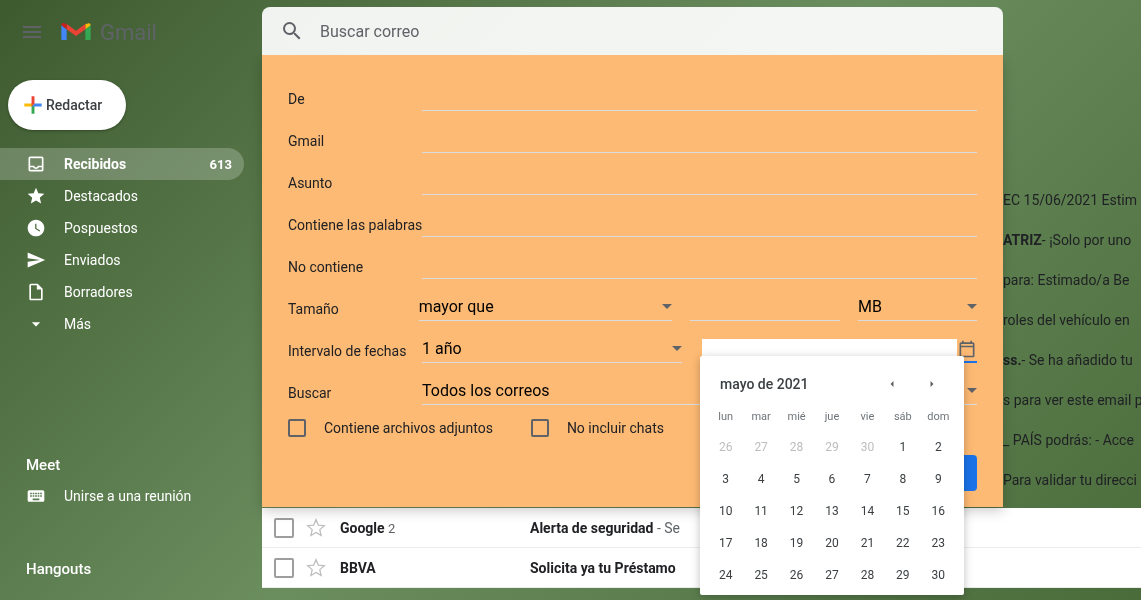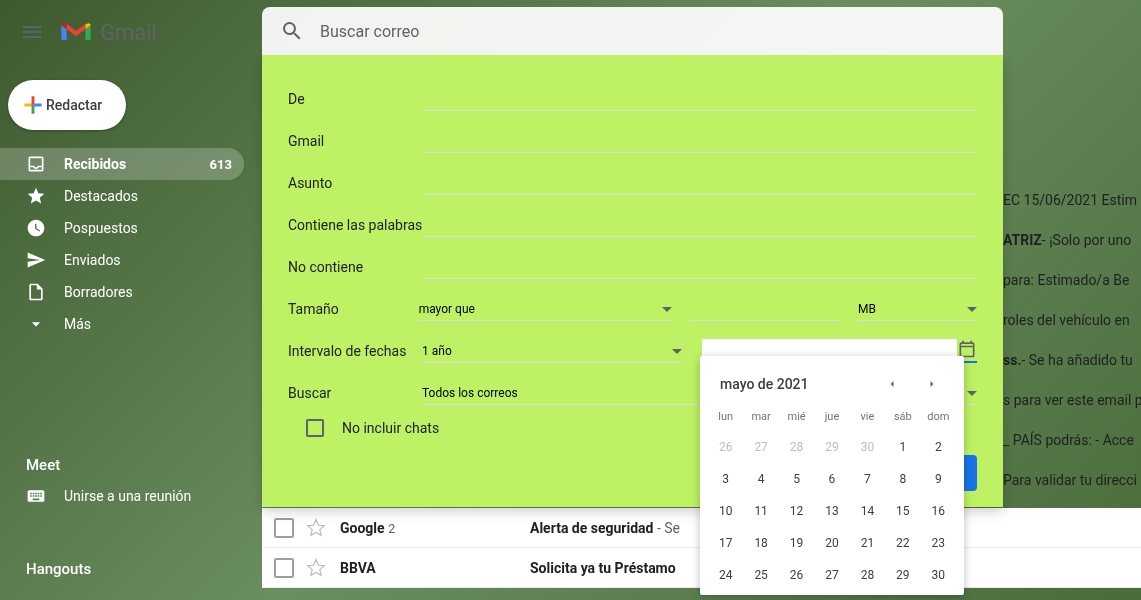--- a/index.html
+++ b/index.html
@@ -42,26 +42,26 @@
 .mail-row { height: 40px; display: flex; align-items: center; padding: 0 12px; border-bottom: 1px solid rgba(0,0,0,0.08); font-size: 14px; color: #202124; }
 .mail-cb { width: 20px; height: 20px; border: 2px solid #9e9e9e; border-radius: 2px; margin-right: 12px; cursor: pointer; }
 .mail-star { width: 20px; height: 20px; margin-right: 14px; cursor: pointer; }
 .mail-star svg { width: 20px; height: 20px; fill: none; stroke: #bdbdbd; stroke-width: 1.5; }
 .mail-sender { width: 190px; font-weight: 700; }
 .mail-sender .cnt { color: #5f6368; font-weight: 400; font-size: 13px; }
 .mail-subject { flex: 1; overflow: hidden; white-space: nowrap; }
 .mail-subject b { font-weight: 700; }
 .mail-subject .snip { color: #5f6368; }
 
-.adv-panel { position: absolute; left: 262px; top: 55px; width: 741px; height: 452px; background: #bef264; z-index: 9; box-shadow: 0 4px 12px rgba(0,0,0,0.2); padding: 28px 26px 0; }
+.adv-panel { position: absolute; left: 262px; top: 55px; width: 741px; height: 452px; background: #fdba74; z-index: 9; box-shadow: 0 4px 12px rgba(0,0,0,0.2); padding: 28px 26px 0; }
 .form-row { display: flex; align-items: flex-end; margin-bottom: 14px; min-height: 28px; }
 .form-label { width: 134px; font-size: 14px; color: #202124; padding-bottom: 4px; white-space: nowrap; }
 .form-label.wide { width: 134px; }
 .underline-input { flex: 1; border: none; border-bottom: 1px solid #dadce0; outline: none; font-size: 14px; padding: 2px 0 4px; background: transparent; }
-.sel { border: none; border-bottom: 1px solid #dadce0; font-size: 12px; padding: 2px 0 4px; background: transparent; display: flex; align-items: center; justify-content: space-between; cursor: pointer; }
+.sel { border: none; border-bottom: 1px solid #dadce0; font-size: 16px; padding: 2px 0 4px; background: transparent; display: flex; align-items: center; justify-content: space-between; cursor: pointer; }
 .tri { width: 0; height: 0; border-left: 5px solid transparent; border-right: 5px solid transparent; border-top: 5px solid #5f6368; }
 .date-input-wrap { flex: 1; margin-left: 20px; position: relative; border-bottom: 2px solid #1a73e8; display: flex; align-items: flex-end; }
 .date-input { flex: 1; border: none; outline: none; font-size: 14px; padding: 2px 0 4px; }
 .cal-icon { width: 20px; height: 20px; margin-bottom: 2px; cursor: pointer; }
 .checks-row { display: flex; align-items: center; gap: 20px; margin-top: 14px; }
 .chk { display: flex; align-items: center; gap: 18px; cursor: pointer; }
 .chk-box { width: 18px; height: 18px; border: 2px solid #5f6368; border-radius: 2px; }
 .chk-lbl { font-size: 14px; color: #202124; }
 
 .datepicker { position: absolute; left: 700px; top: 356px; width: 264px; background: #fff; z-index: 20; box-shadow: 0 2px 10px rgba(0,0,0,0.25); border-radius: 2px; padding: 10px 8px 4px; }
@@ -216,20 +216,24 @@
     </div>
   </div>
   <div class="form-row">
     <div class="form-label">Buscar</div>
     <div class="sel" style="flex:1">
       <span>Todos los correos</span>
         <span class="tri"></span>
     </div>
   </div>
   <div class="checks-row">
+    <div class="chk">
+      <div class="chk-box"></div>
+      <span class="chk-lbl">Contiene archivos adjuntos</span>
+    </div>
     <div class="chk" style="margin-left:18px">
       <div class="chk-box"></div>
       <span class="chk-lbl">No incluir chats</span>
     </div>
   </div>
   <div class="hidden-search-btn"></div>
 </div>
 
 <div class="datepicker">
   <div class="dp-head">

